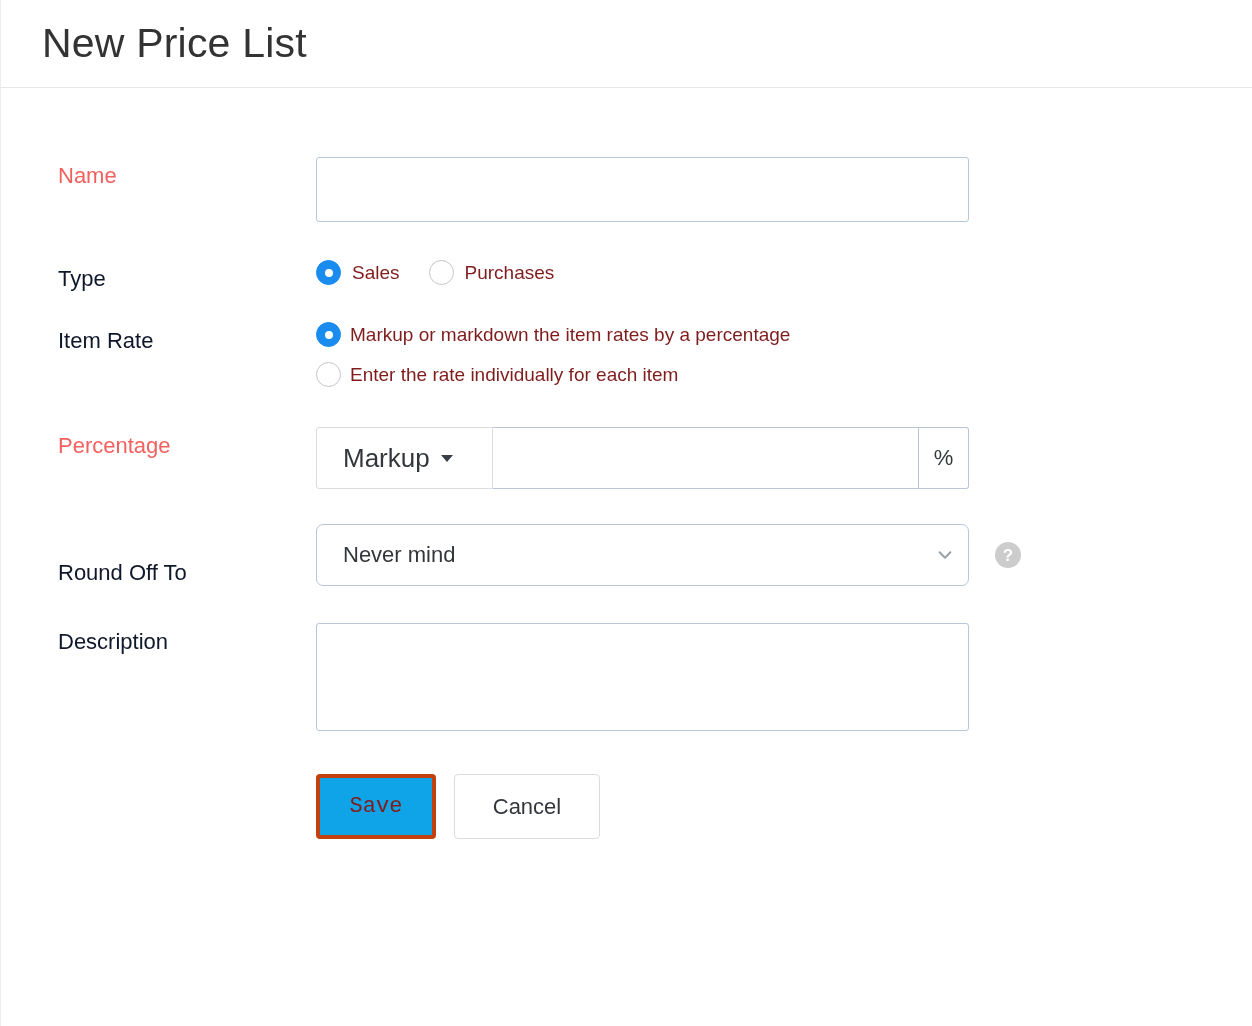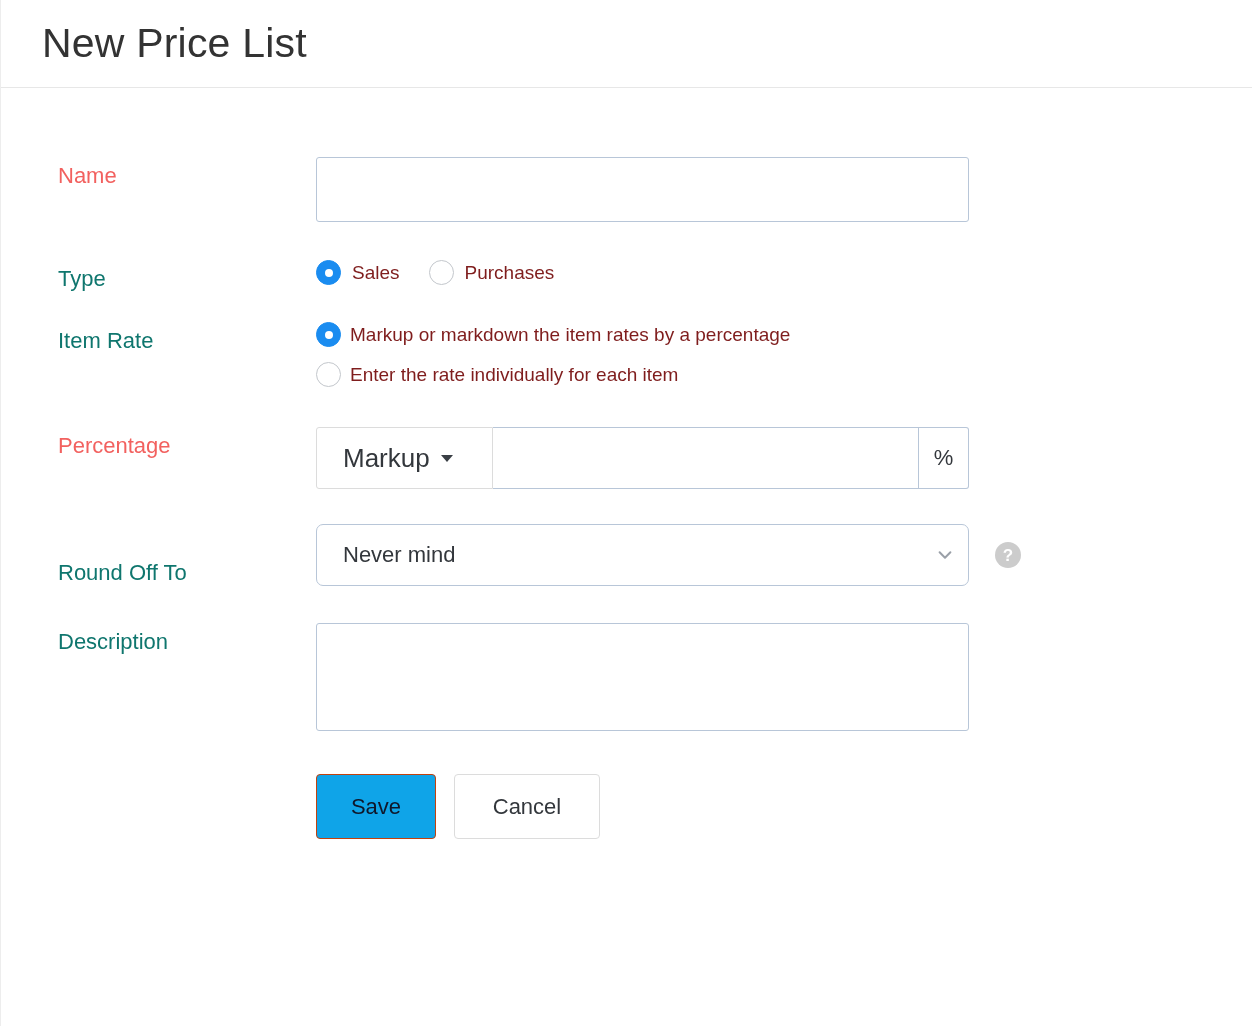--- a/index.html
+++ b/index.html
@@ -46,21 +46,21 @@
   }
   .row {
     display: flex;
     align-items: flex-start;
     padding-left: 41px;
   }
   .label {
     width: 258px;
     flex: 0 0 258px;
     font-size: 22px;
-    color: #0f766e;
+    color: #0f172a;
     line-height: 1.2;
     padding-top: 6px;
   }
   .label.required {
     color: #f2615f;
   }
   .field {
     flex: 1 1 auto;
     min-width: 0;
   }
@@ -260,23 +260,24 @@
     font-family: "Liberation Sans", sans-serif;
     font-size: 22px;
     border-radius: 4px;
     cursor: pointer;
     height: 65px;
     padding: 0 26px;
     outline: none;
   }
   .btn-primary {
     background: #0fa4e8;
-    border: 1px solid #c2410c;
-    color: #0f172a;
+    border: 4px solid #c2410c;
+    color: #7f1d1d;
     min-width: 120px;
+    font-family: Liberation Mono, monospace;
   }
   .btn-secondary {
     background: #ffffff;
     border: 1px solid #dcdcdc;
     color: #33373c;
     min-width: 146px;
     margin-left: 18px;
   }
 </style>
 </head>

